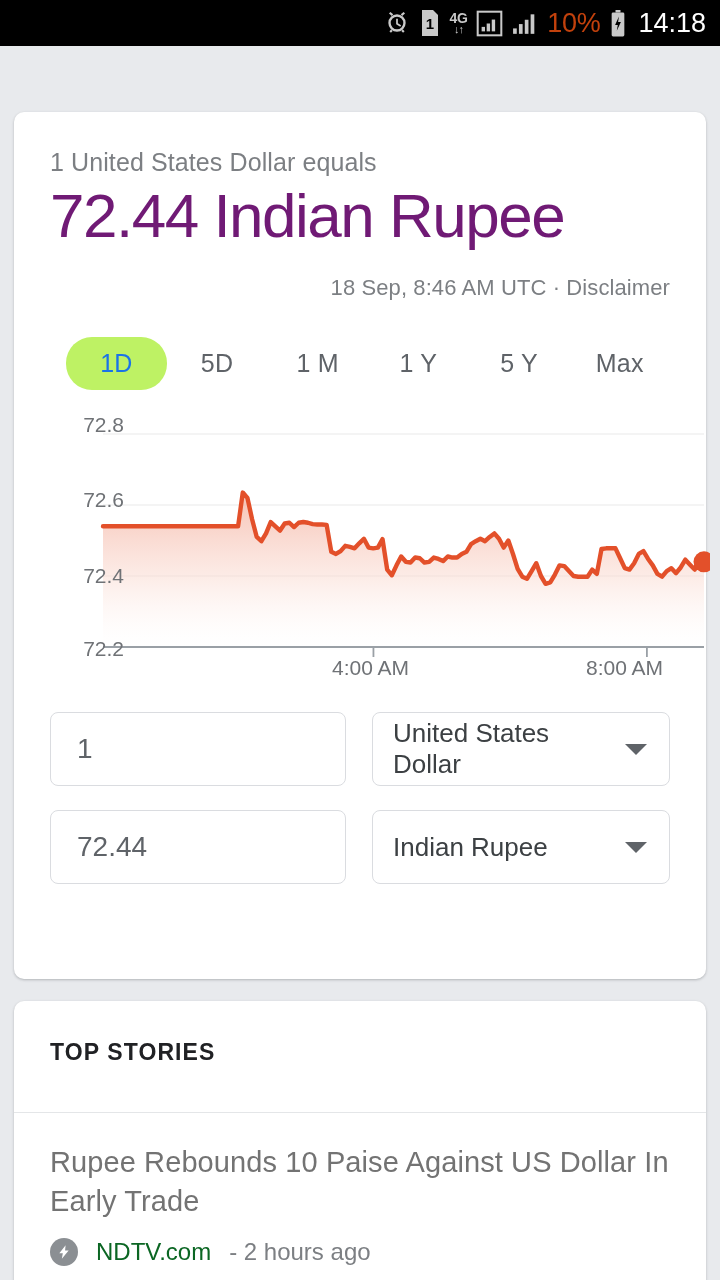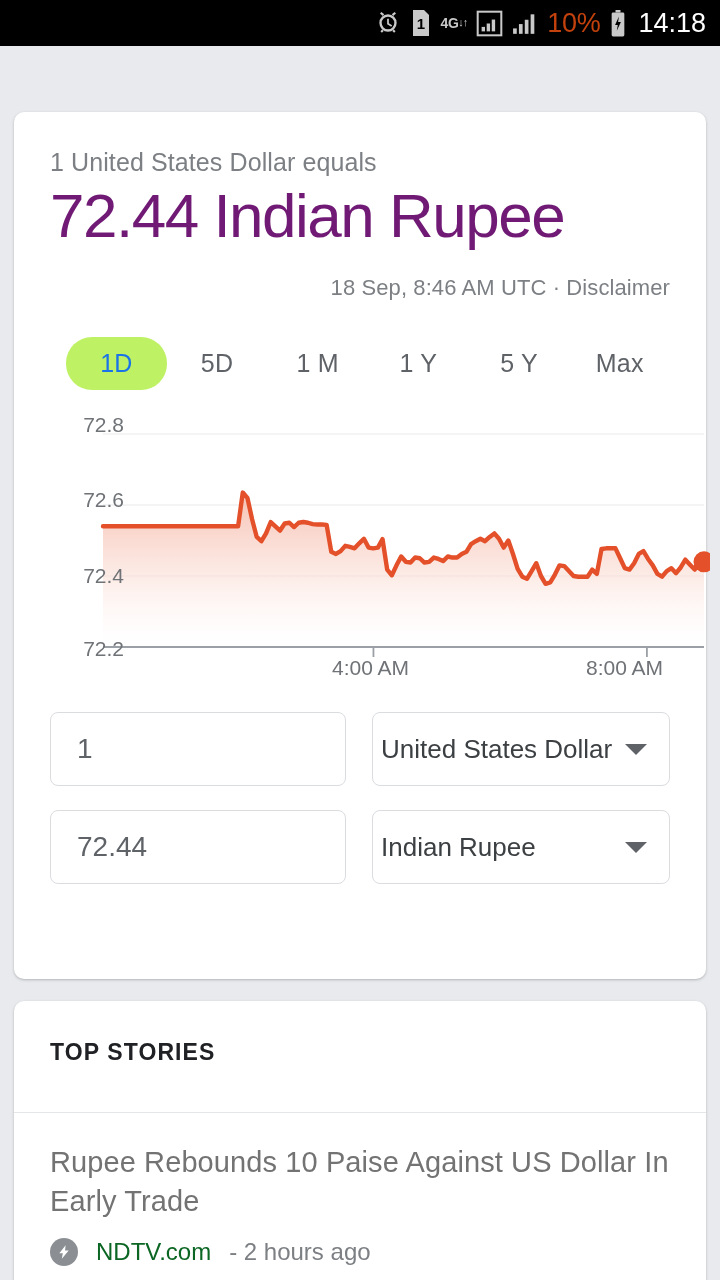--- a/index.html
+++ b/index.html
@@ -38,21 +38,21 @@
     color: #c2410c;
   }
   .sb-clock {
     font-size: 27px;
     letter-spacing: 0px;
     color: #ffffff;
     margin-left: 2px;
   }
   .net-4g {
     display: flex;
-    flex-direction: row;
+    flex-direction: column;
     align-items: center;
     line-height: 1;
   }
   .net-4g .lbl { font-size: 14px; font-weight: bold; color: #c9c9c9; letter-spacing: -0.5px;}
   .net-4g .arr { font-size: 11px; color: #c9c9c9; margin-top: -1px; letter-spacing: -1px;}
 
   
   .page {
     width: 720px;
     height: 1080px;
@@ -160,21 +160,21 @@
     cursor: text;
   }
   .select-box {
     width: 298px;
     height: 74px;
     border: 1px solid #dadce0;
     border-radius: 8px;
     display: flex;
     align-items: center;
     justify-content: space-between;
-    padding: 0 22px 0 8px;
+    padding: 0 22px 0 20px;
     font-size: 26px;
     color: #3c4043;
     background: #fff;
     cursor: pointer;
   }
   .caret {
     width: 0; height: 0;
     border-left: 11px solid transparent;
     border-right: 11px solid transparent;
     border-top: 11px solid #5f6368;

